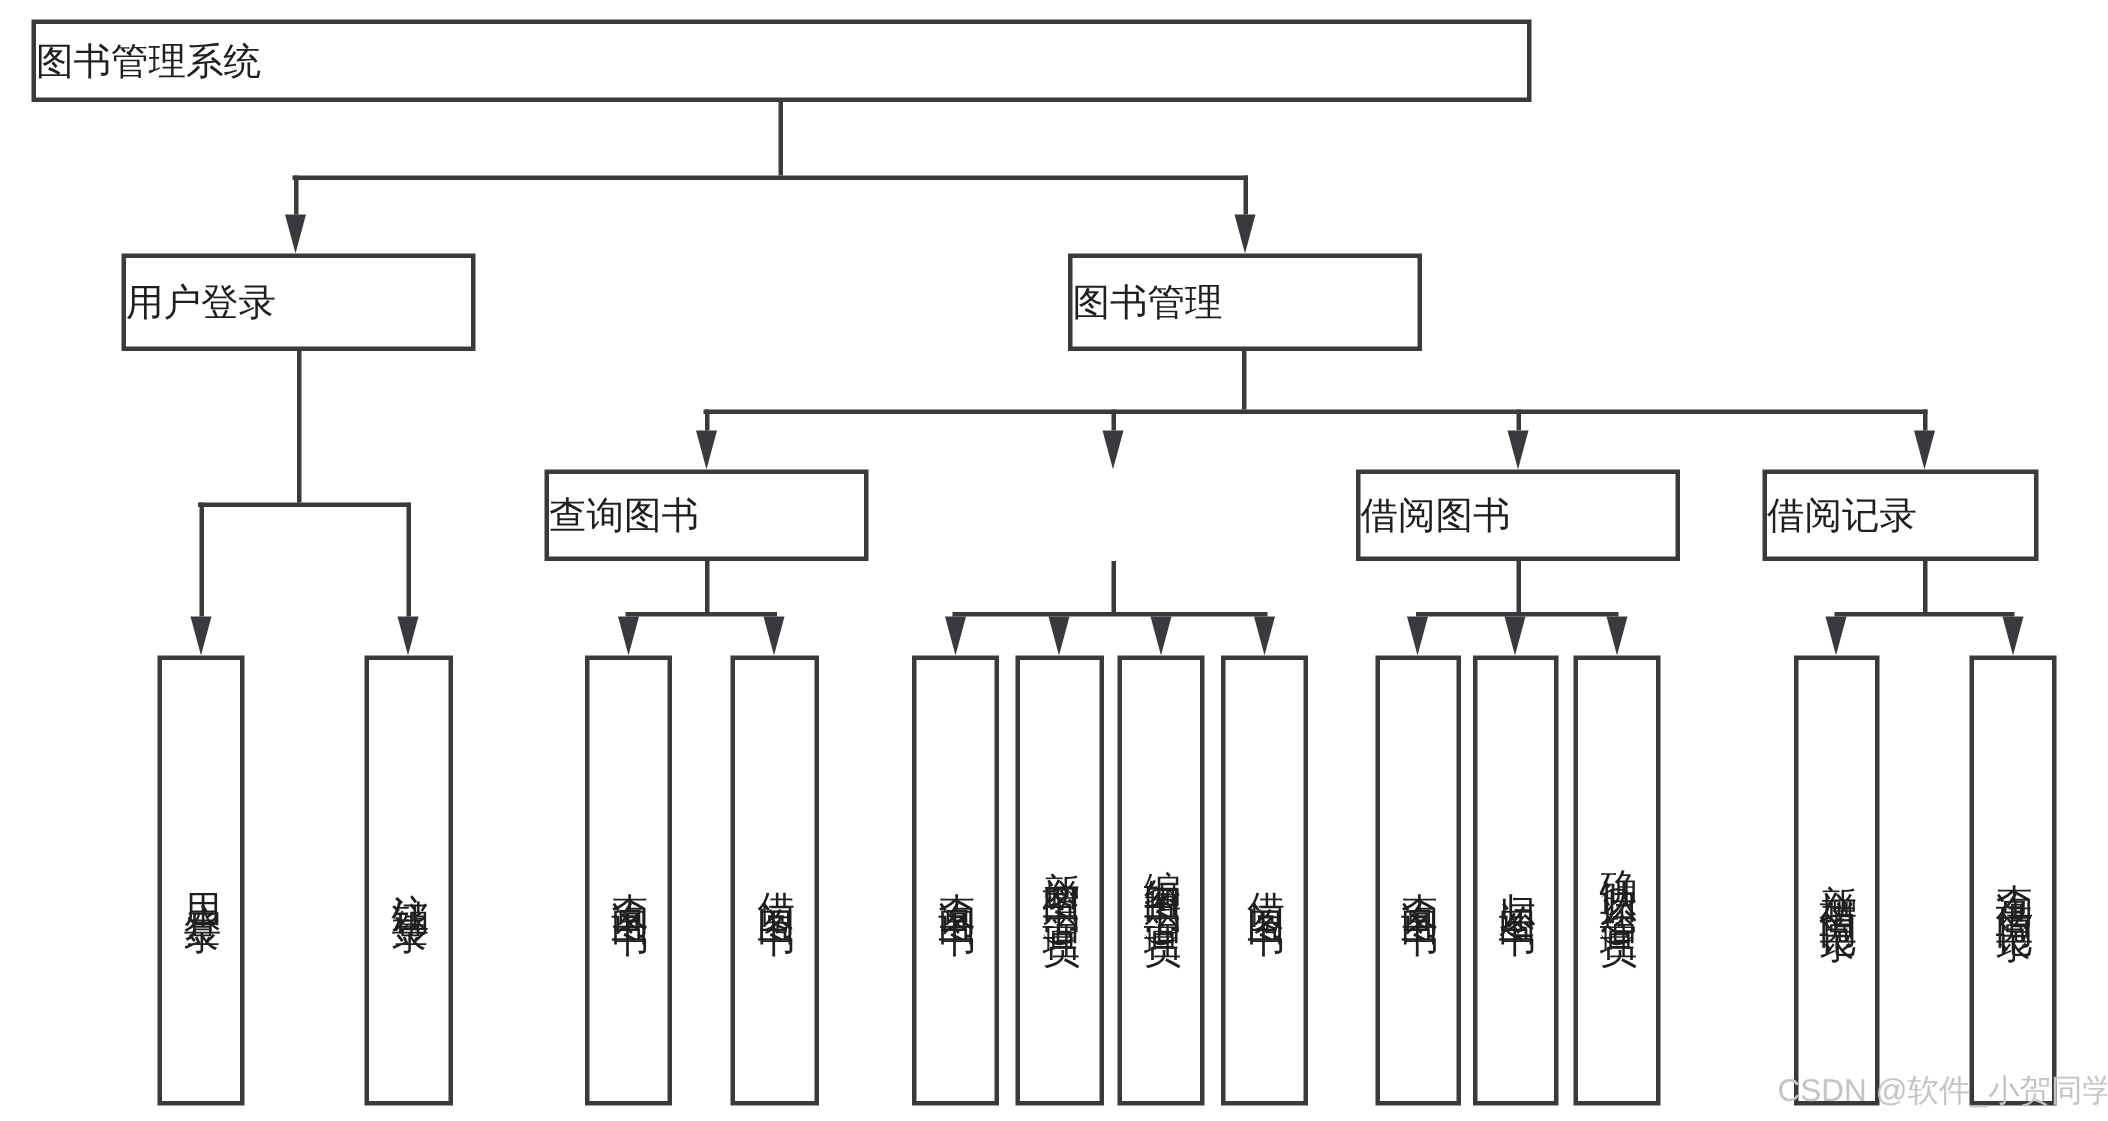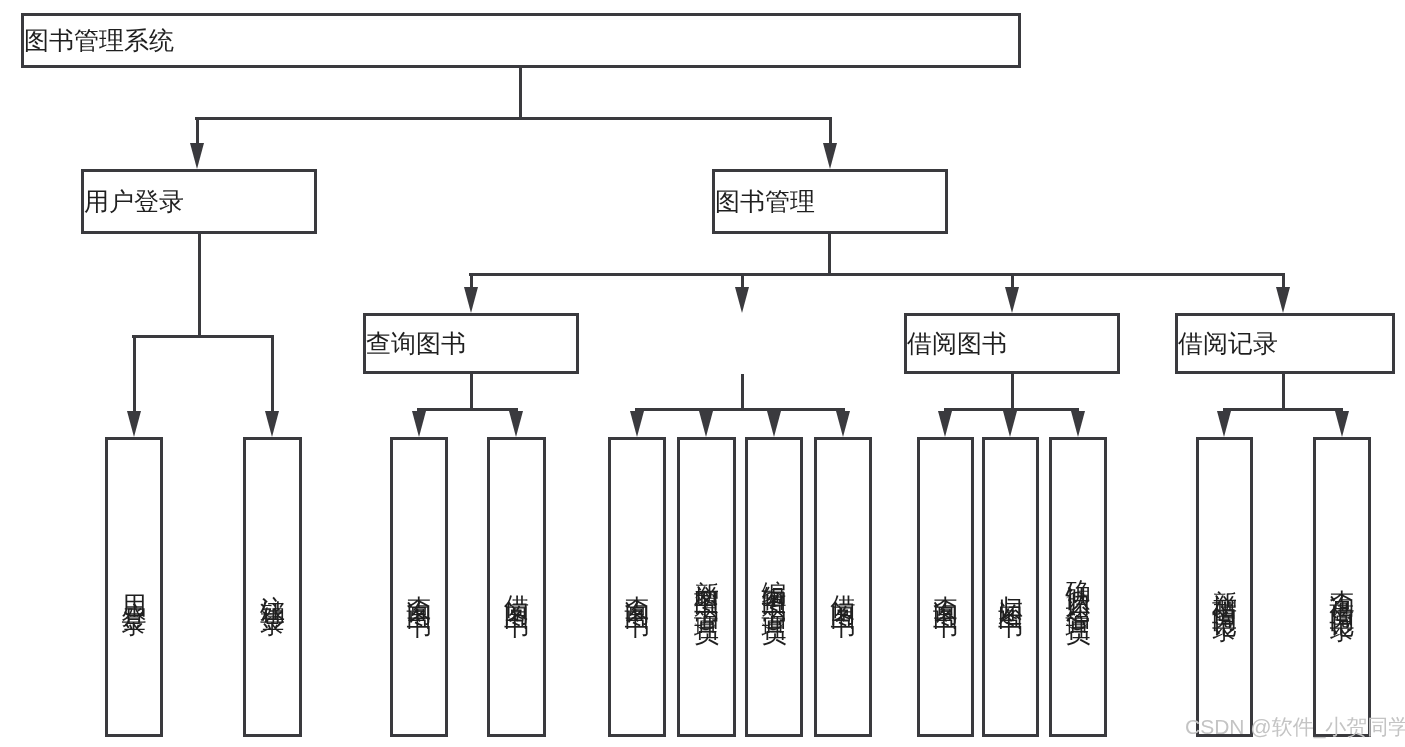--- a/index.html
+++ b/index.html
@@ -113,21 +113,21 @@
   <div class="arrow" style="left:1005px;top:287px"></div>
   <div class="line" style="left:1282px;top:273px;width:3px;height:14px"></div>
   <div class="arrow" style="left:1276px;top:287px"></div>
 
   <div class="hnode" style="left:363px;top:313px;width:216px;height:61px">
     <span>查询图书</span>
   </div>
   <div class="hnode" style="left:904px;top:313px;width:216px;height:61px">
     <span>借阅图书</span>
   </div>
-  <div class="hnode" style="left:1175px;top:313px;width:220px;height:61px">
+  <div class="hnode" style="left:1175px;top:313px;width:184px;height:61px">
     <span>借阅记录</span>
   </div>
 
   <div class="line" style="left:470px;top:374px;width:3px;height:34px"></div>
   <div class="line" style="left:417px;top:408px;width:101px;height:3px"></div>
   <div class="arrow" style="left:412px;top:411px"></div>
   <div class="arrow" style="left:509px;top:411px"></div>
 
   <div class="line" style="left:741px;top:374px;width:3px;height:34px"></div>
   <div class="line" style="left:635px;top:408px;width:210px;height:3px"></div>

